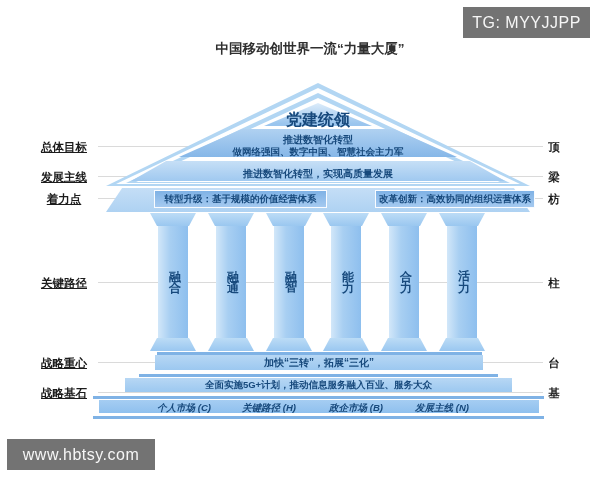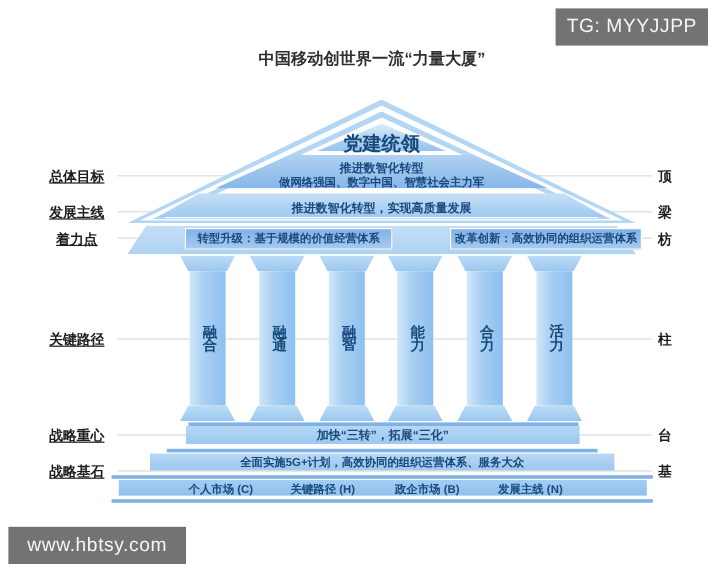--- a/index.html
+++ b/index.html
@@ -77,21 +77,21 @@
     font-size:12px; font-weight:600; color:#17497c;
   }
   .strip { position:absolute; z-index:1; height:3px; background:#7fb2e5; }
   .platbar {
     position:absolute; z-index:1; display:flex; align-items:center; justify-content:center;
     font-weight:600; color:#17497c;
     background:linear-gradient(180deg,#b7d7f4 0%,#9cc8f0 100%);
   }
   .market {
     position:absolute; z-index:2; top:402px; transform:translateX(-50%);
-    font-size:9.5px; font-weight:600; color:#17497c; white-space:nowrap;
+    font-size:9.5px; font-weight:600; color:#17497c; white-space:nowrap;font-style:italic;
   }
   .rooftext {
     position:absolute; z-index:2; left:168px; width:300px; text-align:center;
     font-weight:600; color:#17497c; white-space:nowrap;
   }
 </style>
 </head>
 <body>
 
 <div id="stage">
@@ -164,21 +164,21 @@
   <div class="pillar-text" style="left:224px">融通</div>
   <div class="pillar-text" style="left:282px">融智</div>
   <div class="pillar-text" style="left:339px">能力</div>
   <div class="pillar-text" style="left:397px">合力</div>
   <div class="pillar-text" style="left:455px">活力</div>
 
   <div class="strip" style="left:157px; top:352px; width:325px"></div>
   <div class="platbar" style="left:155px; top:355px; width:328px; height:15px; font-size:10px">加快“三转”，拓展“三化”</div>
 
   <div class="strip" style="left:139px; top:374px; width:359px"></div>
-  <div class="platbar" style="left:125px; top:378px; width:387px; height:14px; font-size:9.5px">全面实施5G+计划，高效协同的组织运营体系、服务大众</div>
+  <div class="platbar" style="left:125px; top:378px; width:387px; height:14px; font-size:9.5px">全面实施5G+计划，推动信息服务融入百业、服务大众</div>
 
   <div class="strip" style="left:93px; top:396px; width:451px"></div>
   <div class="platbar" style="left:99px; top:400px; width:440px; height:13px; background:linear-gradient(180deg,#a5cdf2 0%,#8fc0ee 100%)"></div>
   <div class="strip" style="left:93px; top:416px; width:451px"></div>
 
   <div class="market" style="left:184px">个人市场 (C)</div>
   <div class="market" style="left:269px">关键路径 (H)</div>
   <div class="market" style="left:356px">政企市场 (B)</div>
   <div class="market" style="left:442px">发展主线 (N)</div>
 

